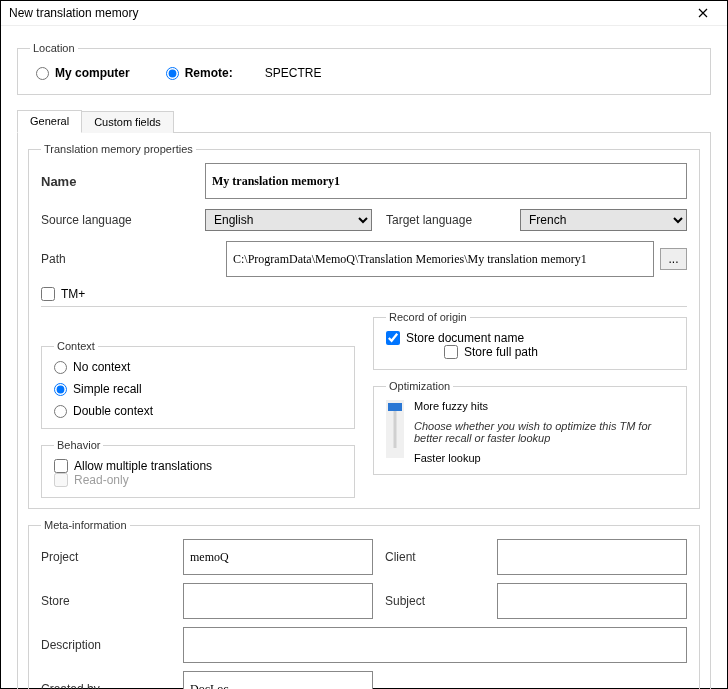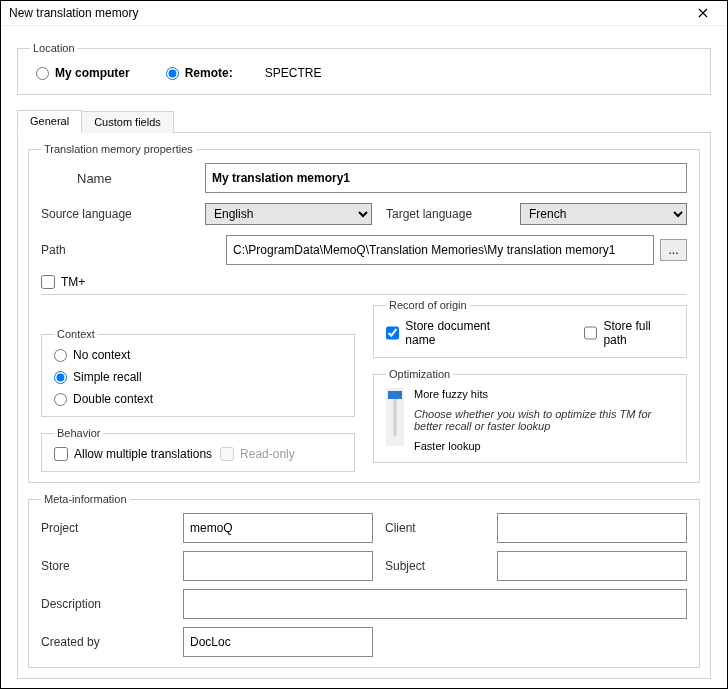--- a/index.html
+++ b/index.html
@@ -86,26 +86,26 @@
     display: flex; flex-direction: column; gap: 10px;
   }
 
   .props-grid {
     display: grid;
     grid-template-columns: 150px 1fr 120px 1fr;
     column-gap: 14px; row-gap: 10px;
     align-items: center;
   }
   .label { font-size: 12px; color: #333; }
-  .label-bold { font-weight: 400; font-size: 13px; margin-left: 36px; }
+  .label-bold { font-weight: 700; font-size: 13px; }
 
   input.txt {
-    width: 100%; height: 30px;
+    width: 100%; height: 36px;
     padding: 1px 6px;
-    font-family: Liberation Sans, sans-serif; font-size: 12px;
+    font-family: Liberation Serif, serif; font-size: 12px;
     border: 1px solid #888;
     background: #fff;
   }
   .name-input {
     font-weight: 700; font-size: 14px;
     height: 26px;
   }
   .path-input { font-size: 11px; }
   .path-row { display: flex; gap: 6px; align-items: center; }
   .browse-btn {
@@ -143,21 +143,21 @@
   }
 
   .sub-fs {
     border: 1px solid #d2d2d2;
     padding: 8px 12px 10px 12px;
     margin: 0;
   }
   .sub-fs > legend { font-size: 11px; color: #333; padding: 0 3px; }
 
   .radio-stack { display: flex; flex-direction: column; gap: 8px; }
-  .check-stack { display: flex; flex-direction: row; gap: 8px; }
+  .check-stack { display: flex; flex-direction: column; }
   .indent { margin-left: 22px; padding-left: 36px; }
 
   .opt-body { display: flex; gap: 10px; align-items: flex-start; }
   .slider {
     width: 18px; height: 58px;
     background: #f0f0f0;
     position: relative;
   }
   .slider .track {
     position: absolute; left: 50%; top: 10px; bottom: 10px;

